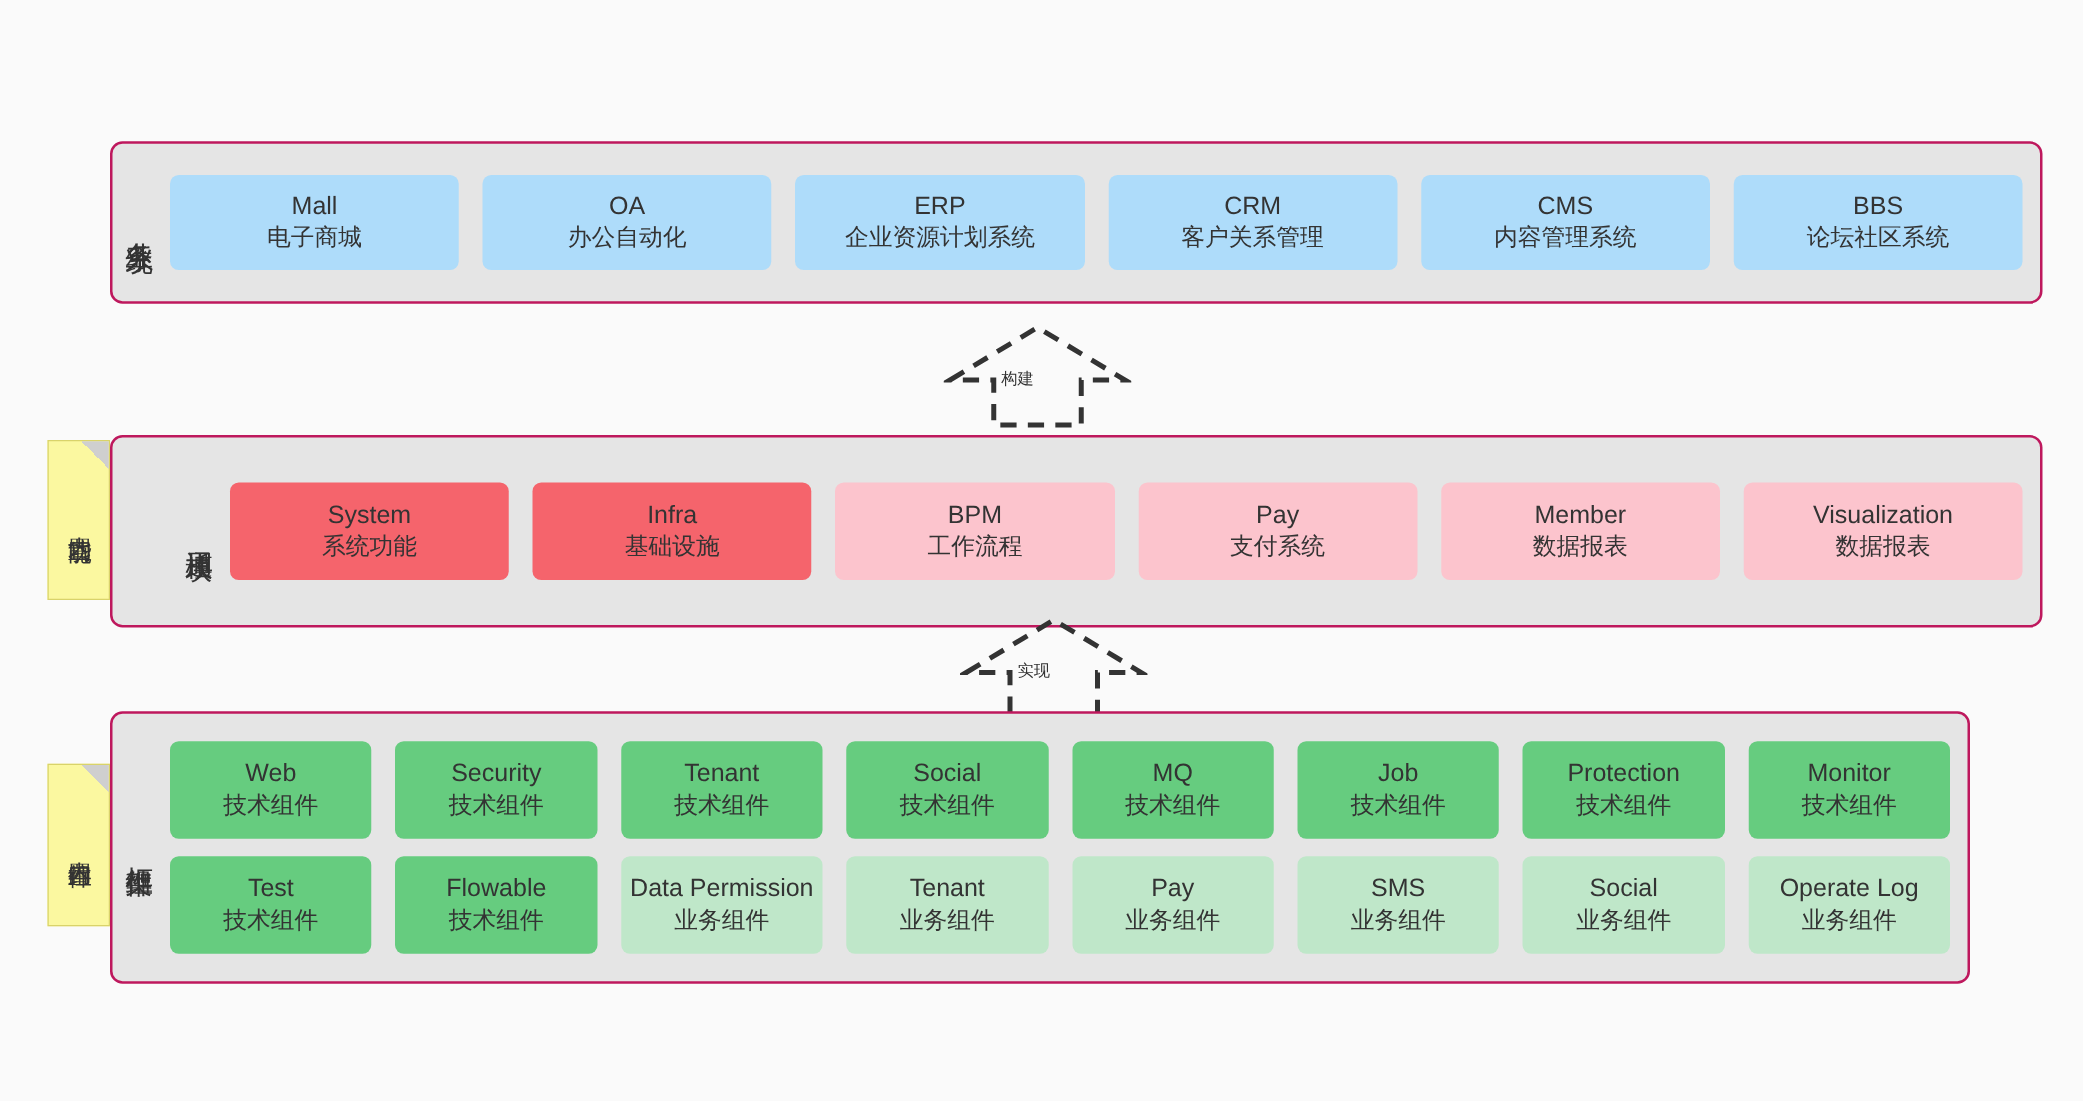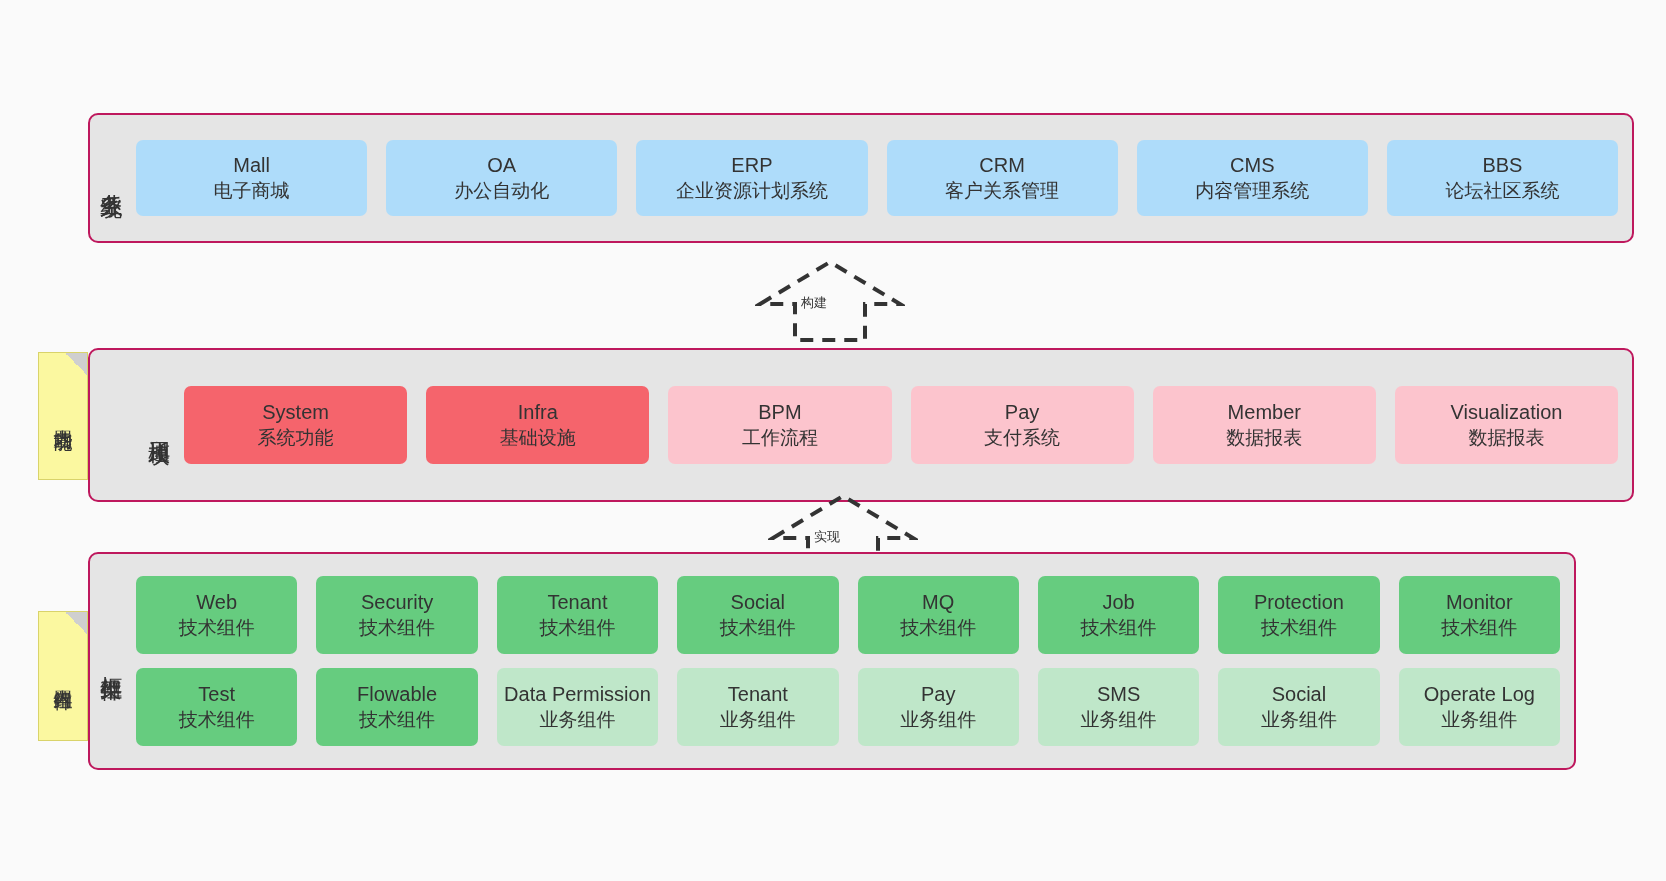--- a/index.html
+++ b/index.html
@@ -81,21 +81,21 @@
 
   .c-blue       { background: #aedcfa; }
   .c-red        { background: #f5646c; }
   .c-pink       { background: #fcc4cd; }
   .c-green      { background: #66cc7f; }
   .c-lightgreen { background: #bfe7c9; }
 
   
   #layer-business { left: 88px;  top: 113px; width: 1546px; height: 130px; }
   #layer-common   { left: 88px;  top: 348px; width: 1546px; height: 154px; padding-left: 48px; }
-  #layer-frame    { left: 88px;  top: 552px; width: 1488px; height: 218px; }
+  #layer-frame    { left: 88px;  top: 569px; width: 1488px; height: 218px; }
 
   #layer-business .card { height: 76px; }
   #layer-common  .card  { height: 78px; }
   #layer-frame   .card  { height: 78px; }
 
   
   .note {
     position: absolute;
     box-sizing: border-box;
     background: #fbf8a0;

